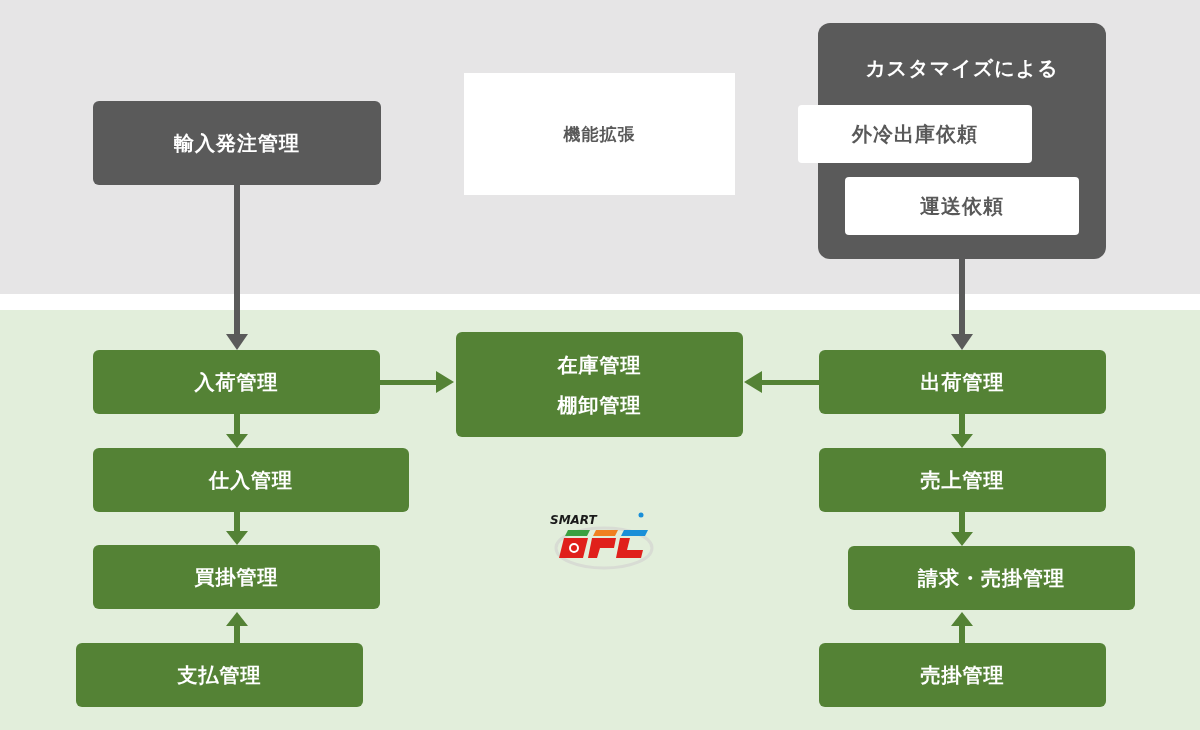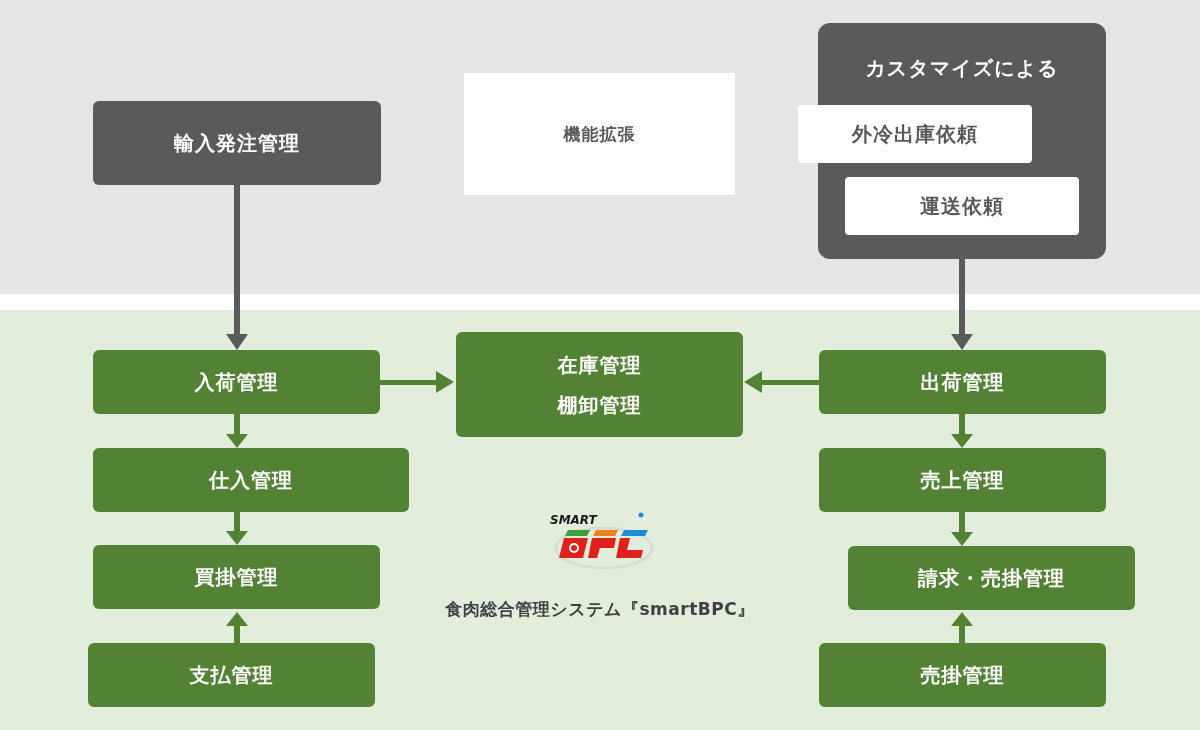--- a/index.html
+++ b/index.html
@@ -115,21 +115,21 @@
 
 <div class="box green" style="left:93px; top:350px; width:287px; height:64px;">
   <span>入荷管理</span>
 </div>
 <div class="box green" style="left:93px; top:448px; width:316px; height:64px;">
   <span>仕入管理</span>
 </div>
 <div class="box green" style="left:93px; top:545px; width:287px; height:64px;">
   <span>買掛管理</span>
 </div>
-<div class="box green" style="left:88px; top:643px; width:287px; height:64px;">
+<div class="box green" style="left:76px; top:643px; width:287px; height:64px;">
   <span>支払管理</span>
 </div>
 
 <div class="box green two-line" style="left:456px; top:332px; width:287px; height:105px;">
   <span>在庫管理</span>
   <span>棚卸管理</span>
 </div>
 
 <svg class="logo" viewBox="0 0 110 64" xmlns="http://www.w3.org/2000/svg">
   <ellipse cx="58" cy="40" rx="48" ry="20" fill="none" stroke="#d8dcd4" stroke-width="3"></ellipse>
@@ -138,21 +138,20 @@
   <path d="M22 22 h22 l-3 6 h-22 z" fill="#3aa040"></path>
   <path d="M50 22 h22 l-3 6 h-22 z" fill="#f08020"></path>
   <path d="M78 22 h24 l-3 6 h-24 z" fill="#1a8fd8"></path>
   <path d="M18 30 h24 l-5 20 h-24 z" fill="#e0201b"></path>
   <circle cx="28" cy="40" r="4" fill="none" stroke="#ffffff" stroke-width="2"></circle>
   <path d="M46 30 h24 l-2 10 h-14 l-3 10 h-9 z" fill="#e0201b"></path>
   <path d="M74 30 h10 l-3 12 h16 l-2 8 h-25 z" fill="#e0201b"></path>
 </svg>
 
 <div class="caption">
-  <div>食肉総合管理システム『smartBPC』</div>
 </div>
 
 <div class="box green" style="left:819px; top:350px; width:287px; height:64px;">
   <span>出荷管理</span>
 </div>
 <div class="box green" style="left:819px; top:448px; width:287px; height:64px;">
   <span>売上管理</span>
 </div>
 <div class="box green" style="left:819px; top:546px; width:287px; height:64px;margin-left:29px;">
   <span>請求・売掛管理</span>

